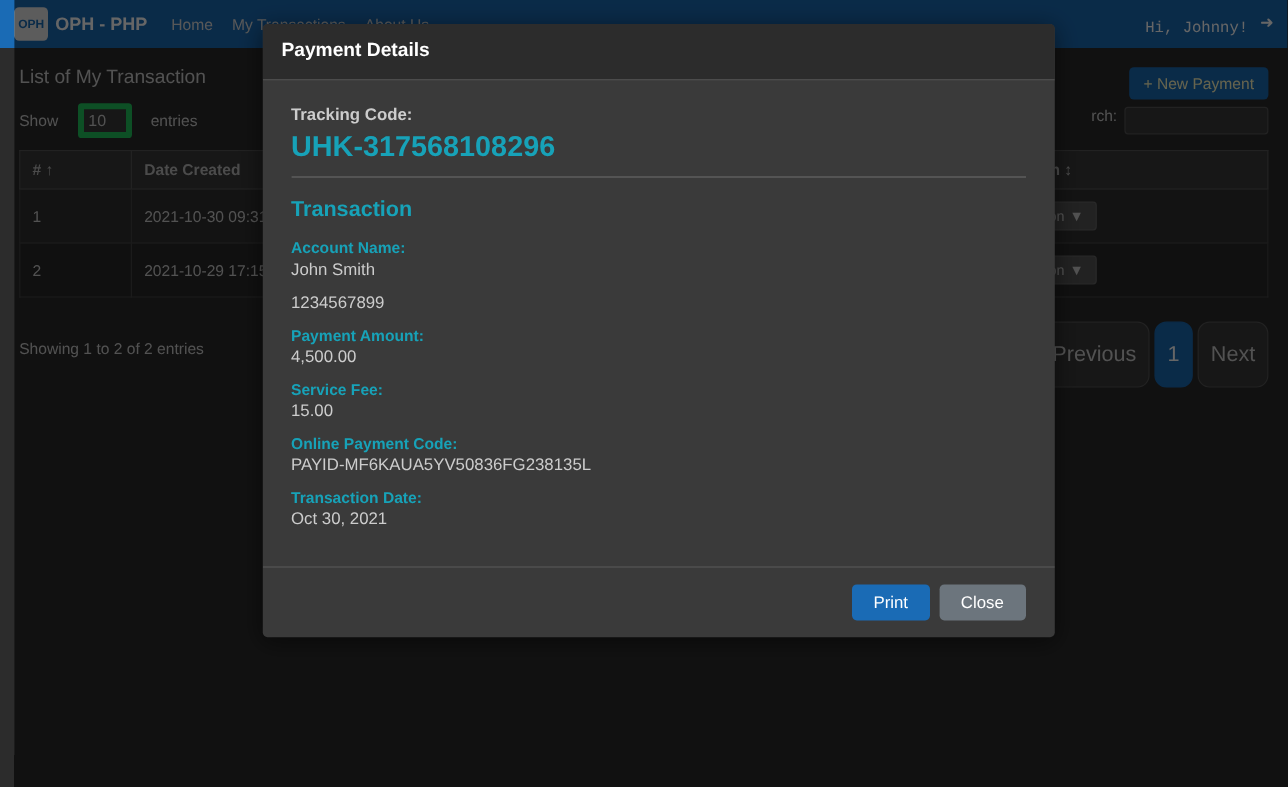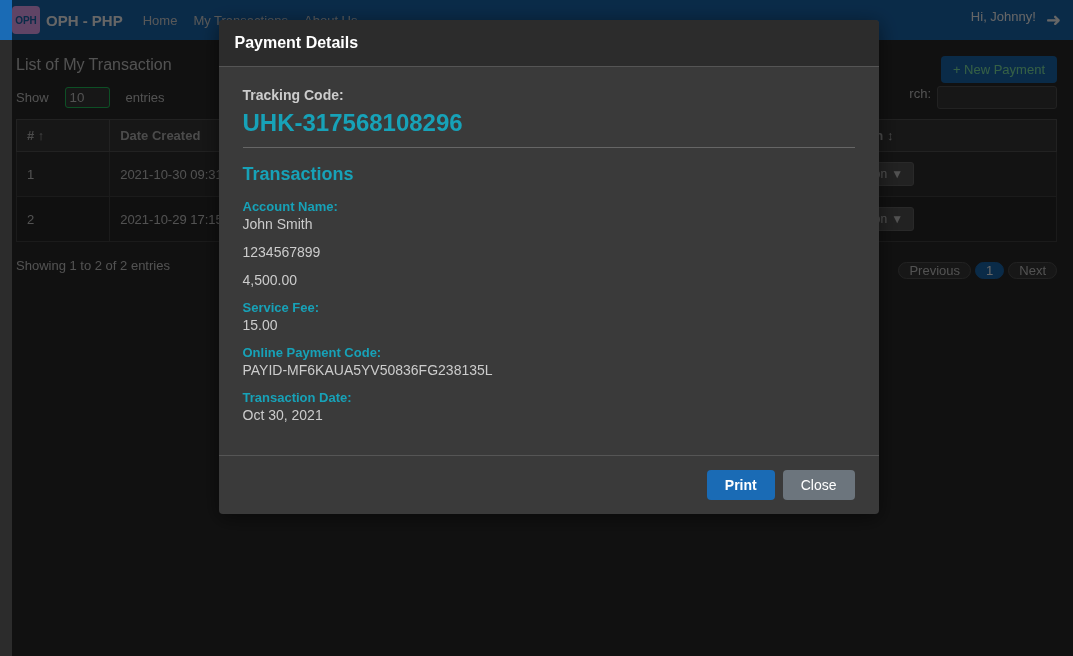--- a/index.html
+++ b/index.html
@@ -13,43 +13,43 @@
       align-items: center;
       padding: 0 12px;
       gap: 20px;
     }
     .navbar-brand {
       display: flex; align-items: center; gap: 6px;
       color: #fff; font-weight: bold; font-size: 15px;
     }
     .navbar-brand .logo-icon {
       width: 28px; height: 28px;
-      background: #f0abfc; border-radius: 4px;
+      background: #e5e5e5; border-radius: 4px;
       display: flex; align-items: center; justify-content: center;
       font-size: 10px; color: #1a6bb5; font-weight: bold;
     }
     .navbar-links { display: flex; gap: 16px; flex: 1; }
     .navbar-links a { color: #ddd; text-decoration: none; font-size: 13px; }
-    .navbar-right { display: flex; align-items: flex-start; gap: 10px; color: #fff; font-size: 13px; }
+    .navbar-right { display: flex; align-items: flex-end; gap: 10px; color: #fff; font-size: 13px; font-family: Liberation Mono, monospace; }
     .logout-icon { color: #fff; font-size: 18px; cursor: pointer; }
 
     
     .main-content {
       padding: 16px;
       position: relative;
     }
     .page-title { color: #ccc; font-size: 16px; margin-bottom: 12px; }
     .toolbar { display: flex; align-items: center; justify-content: space-between; margin-bottom: 10px; }
     .show-entries { display: flex; align-items: center; gap: 16px; color: #ccc; font-size: 13px; }
-    .show-entries input { width: 45px; padding: 2px 4px; background: #3a3a3a; border: 1px solid #22c55e; color: #ccc; border-radius: 3px; }
+    .show-entries input { width: 45px; padding: 2px 4px; background: #3a3a3a; border: 5px solid #22c55e; color: #ccc; border-radius: 3px; }
     .search-area { display: flex; align-items: flex-start; gap: 6px; color: #ccc; font-size: 13px; }
     .search-area input { padding: 3px 6px; background: #3a3a3a; border: 1px solid #555; color: #ccc; border-radius: 3px; width: 120px; }
     .new-payment-btn {
       position: absolute; top: 16px; right: 16px;
-      background: #1a6bb5; color: #86efac; border: none; padding: 6px 12px;
+      background: #1a6bb5; color: #fef9c3; border: none; padding: 6px 12px;
       border-radius: 4px; cursor: pointer; font-size: 13px;
     }
 
     
     table { width: 100%; border-collapse: collapse; font-size: 13px; }
     th {
       background: #3a3a3a; color: #bbb; padding: 8px 10px;
       text-align: left; border: 1px solid #555; white-space: nowrap;
     }
     td { padding: 10px; border: 1px solid #444; color: #ccc; vertical-align: middle; }
@@ -59,22 +59,22 @@
     .action-btn {
       background: #555; color: #ccc; border: 1px solid #666;
       padding: 4px 10px; border-radius: 3px; cursor: pointer; font-size: 12px;
       display: flex; align-items: center; gap: 4px;
     }
 
     
     .pagination { display: flex; align-items: center; gap: 4px; margin-top: 10px; justify-content: flex-end; }
     .page-info { color: #ccc; font-size: 13px; flex: 1; }
     .page-btn {
-      padding: 0 10px; background: #3a3a3a; border: 1px solid #555;
-      color: #ccc; border-radius: 10px; cursor: pointer; font-size: 13px;
+      padding: 16px 10px; background: #3a3a3a; border: 1px solid #555;
+      color: #ccc; border-radius: 10px; cursor: pointer; font-size: 18px;
     }
     .page-btn.active { background: #1a6bb5; color: #fff; border-color: #1a6bb5; }
 
     
     .modal-overlay {
       position: fixed; top: 0; left: 12px; width: 100%; height: 100%;
       background: rgba(0,0,0,0.6);
       display: flex; align-items: flex-start; justify-content: center;
       padding-top: 20px;
       z-index: 100;
@@ -95,21 +95,21 @@
     .divider { border: none; border-top: 1px solid #666; margin-bottom: 16px; }
     .section-title { color: #17a2b8; font-size: 18px; font-weight: bold; margin-bottom: 14px; }
     .info-label { color: #17a2b8; font-size: 13px; font-weight: bold; margin-bottom: 2px; }
     .info-value { color: #ccc; font-size: 14px; margin-bottom: 12px; }
     .modal-footer {
       padding: 14px 24px; border-top: 1px solid #555;
       display: flex; justify-content: flex-end; gap: 8px;
     }
     .btn-print {
       background: #1a6bb5; color: #fff; border: none;
-      padding: 7px 18px; border-radius: 4px; cursor: pointer; font-size: 14px; font-weight: bold;
+      padding: 7px 18px; border-radius: 4px; cursor: pointer; font-size: 14px;
     }
     .btn-close {
       background: #6c757d; color: #fff; border: none;
       padding: 7px 18px; border-radius: 4px; cursor: pointer; font-size: 14px;
     }
   </style>
 </head>
 <body>
 
 <nav class="navbar">
@@ -202,27 +202,28 @@
 
 <div class="modal-overlay">
   <div class="modal">
     <div class="modal-header">
       <h4>Payment Details</h4>
     </div>
     <div class="modal-body">
       <div class="tracking-label">Tracking Code:</div>
       <div class="tracking-code">UHK-317568108296</div>
       <hr class="divider">
-      <div class="section-title">Transactions</div>
+      <div class="section-title">Transaction</div>
 
       <div class="info-label">Account Name:</div>
       <div class="info-value">John Smith</div>
 
       <div class="info-value">1234567899</div>
 
+      <div class="info-label">Payment Amount:</div>
       <div class="info-value">4,500.00</div>
 
       <div class="info-label">Service Fee:</div>
       <div class="info-value">15.00</div>
 
       <div class="info-label">Online Payment Code:</div>
       <div class="info-value">PAYID-MF6KAUA5YV50836FG238135L</div>
 
       <div class="info-label">Transaction Date:</div>
       <div class="info-value">Oct 30, 2021</div>

